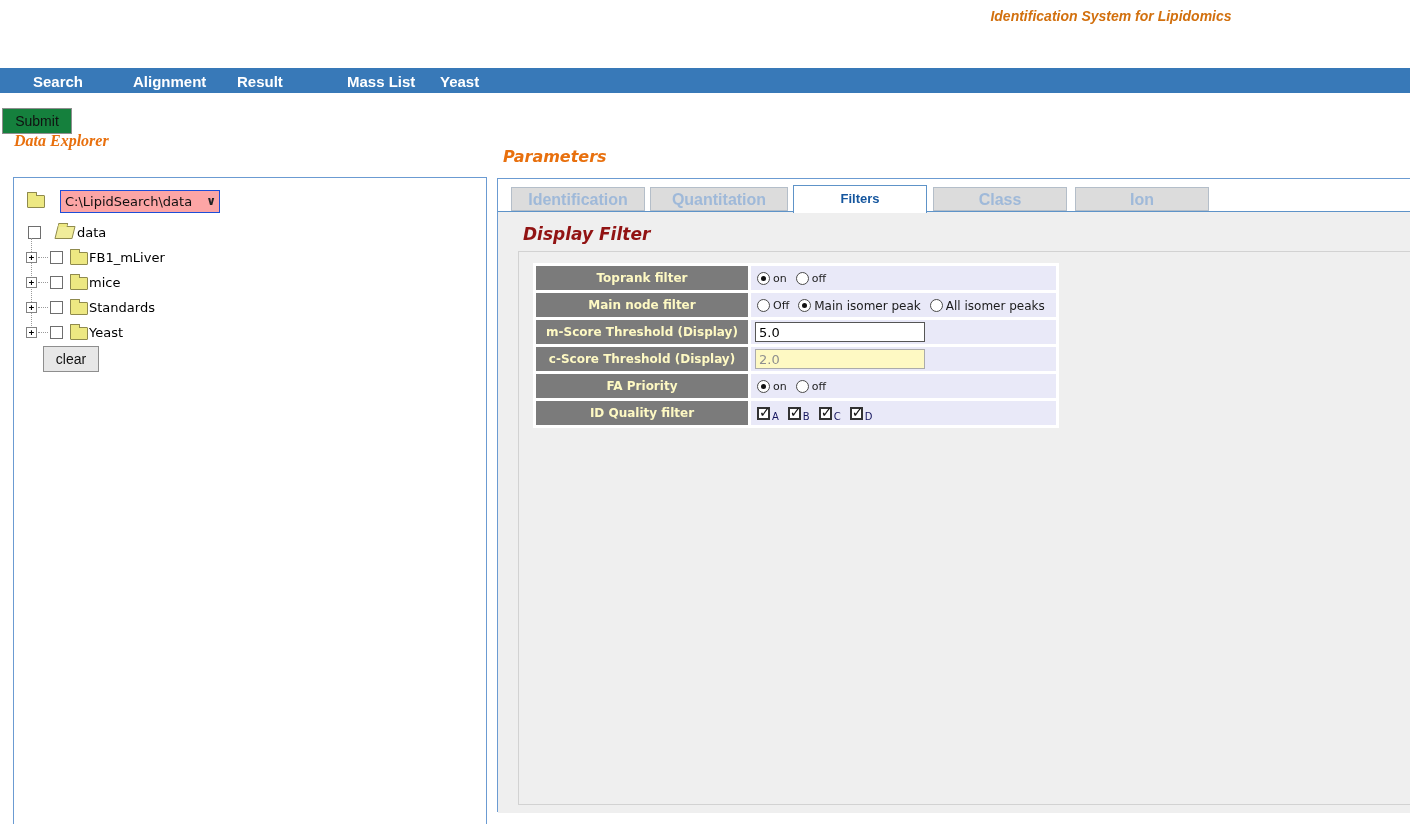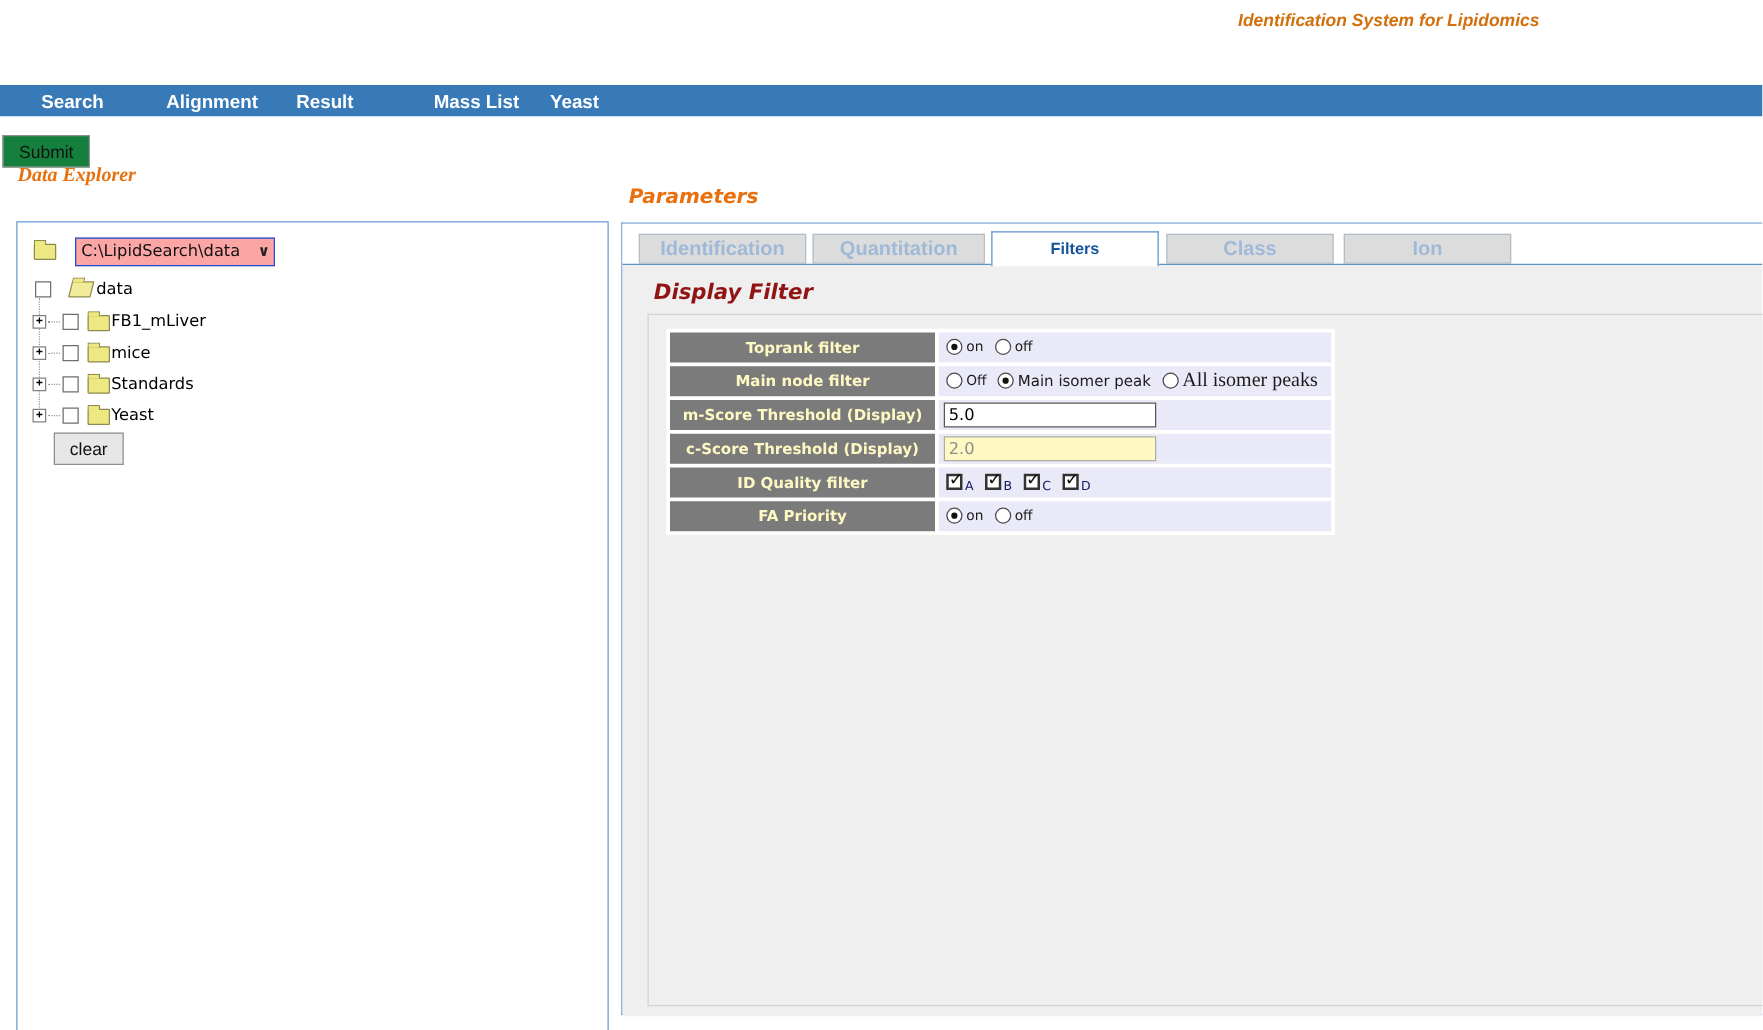--- a/index.html
+++ b/index.html
@@ -193,35 +193,35 @@
     <div class="section-title">Display Filter</div>
     <div class="inner-box">
       <table class="filter-table">
         <tbody id="filter-rows">
             <tr>
               <td class="lbl">Toprank filter</td>
               <td class="val"><span class="radio sel"></span><span class="opt-label" style="font-size: 11px;">on</span><span class="radio"></span><span class="opt-label" style="font-size: 11px;">off</span></td>
             </tr>
             <tr>
               <td class="lbl">Main node filter</td>
-              <td class="val"><span class="radio"></span><span class="opt-label" style="font-size: 11px;">Off</span><span class="radio sel"></span><span class="opt-label" style="font-size: 12px;">Main isomer peak</span><span class="radio"></span><span class="opt-label" style="font-size: 16px; font-family: Liberation Serif, serif;">All isomer peaks</span></td>
+              <td class="val"><span class="radio"></span><span class="opt-label" style="font-size: 11px;">Off</span><span class="radio sel"></span><span class="opt-label" style="font-size: 12px;">Main isomer peak</span><span class="radio"></span><span class="opt-label" style="font-size: 12px;">All isomer peaks</span></td>
             </tr>
             <tr>
               <td class="lbl">m-Score Threshold (Display)</td>
               <td class="val"><input type="text" class="txt-input" value="5.0" style=""></td>
             </tr>
             <tr>
               <td class="lbl">c-Score Threshold (Display)</td>
               <td class="val"><input type="text" class="txt-input" disabled="" value="2.0" style=""></td>
             </tr>
             <tr>
+              <td class="lbl">FA Priority</td>
+              <td class="val"><span class="radio sel"></span><span class="opt-label" style="font-size: 11px;">on</span><span class="radio"></span><span class="opt-label" style="font-size: 11px;">off</span></td>
+            </tr>
+            <tr>
               <td class="lbl">ID Quality filter</td>
               <td class="val"><span class="cb checked"></span><span class="cb-label">A</span><span class="cb checked"></span><span class="cb-label">B</span><span class="cb checked"></span><span class="cb-label">C</span><span class="cb checked"></span><span class="cb-label">D</span></td>
             </tr>
-            <tr>
-              <td class="lbl">FA Priority</td>
-              <td class="val"><span class="radio sel"></span><span class="opt-label" style="font-size: 11px;">on</span><span class="radio"></span><span class="opt-label" style="font-size: 11px;">off</span></td>
-            </tr>
           </tbody>
       </table>
     </div>
   </div>
 </div>
 
 </body></html>

